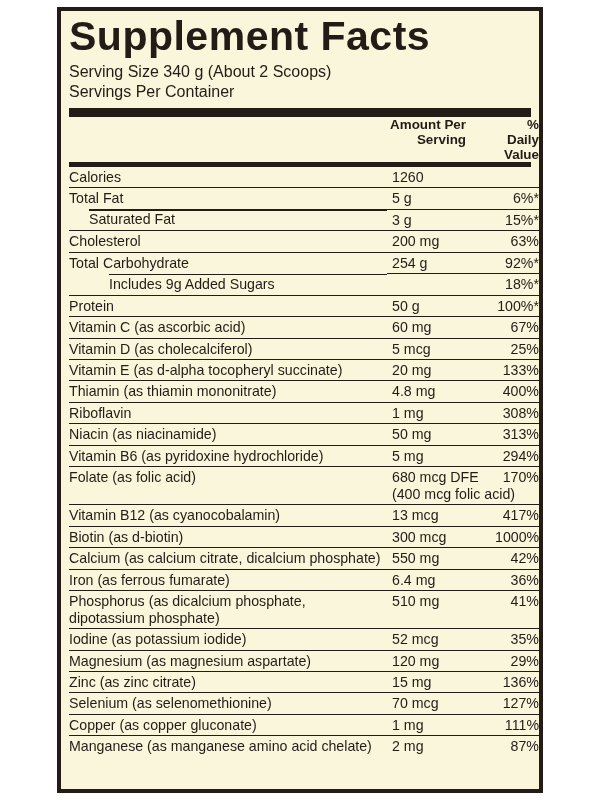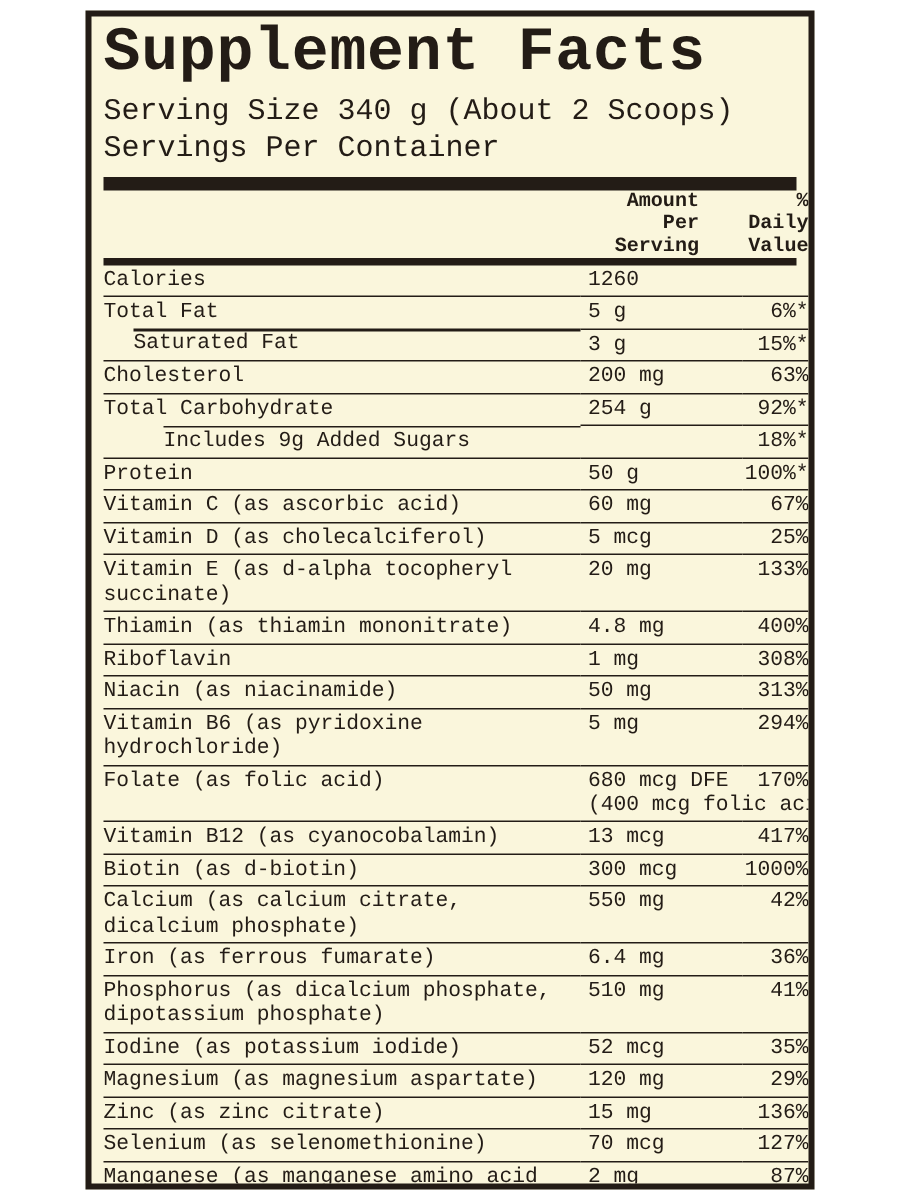--- a/index.html
+++ b/index.html
@@ -13,40 +13,39 @@
   #panel {
     position: absolute;
     left: 57px;
     top: 7px;
     width: 486px;
     height: 786px;
     box-sizing: border-box;
     border: 4px solid #231c16;
     background: #faf6dc;
     overflow: hidden;
-    font-family: Liberation Mono, monospace;
   }
   #inner {
     padding: 3px 8px 0 8px;
     box-sizing: border-box;
     height: 100%;
   }
 
   .title {
     font-size: 41px;
     font-weight: bold;
     letter-spacing: 0.5px;
     color: #231c16;
     line-height: 1.02;
     margin: 2px 0 4px 0;
     text-align: left;
     white-space: nowrap;
   }
   .serving-line {
-    font-size: 20px;
+    font-size: 16px;
     color: #231c16;
     line-height: 1.28;
     white-space: nowrap;
   }
 
   .bar-xthick { height: 9px; background: #231c16; margin-top: 5px; }
   .bar-thick  { height: 5px; background: #231c16; }
 
   table.facts {
     width: 100%;
@@ -252,20 +251,25 @@
             <td class="name">Zinc (as zinc citrate)</td>
             <td class="amt">15 mg</td>
             <td class="dv">136%</td>
           </tr>
           <tr class="row">
             <td class="name">Selenium (as selenomethionine)</td>
             <td class="amt">70 mcg</td>
             <td class="dv">127%</td>
           </tr>
           <tr class="row">
+            <td class="name">Copper (as copper gluconate)</td>
+            <td class="amt">1 mg</td>
+            <td class="dv">111%</td>
+          </tr>
+          <tr class="row">
             <td class="name">Manganese (as manganese amino acid chelate)</td>
             <td class="amt">2 mg</td>
             <td class="dv">87%</td>
           </tr>
         </tbody>
     </table>
 
   </div>
 </div>
 

